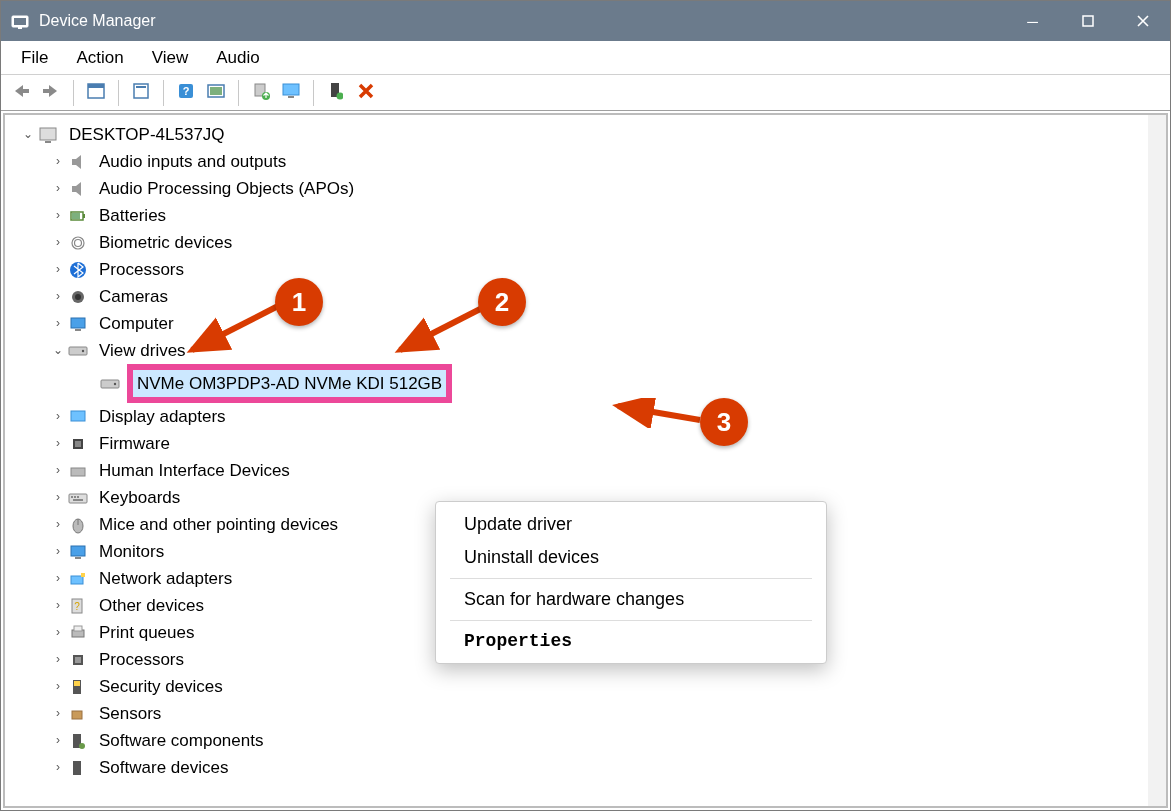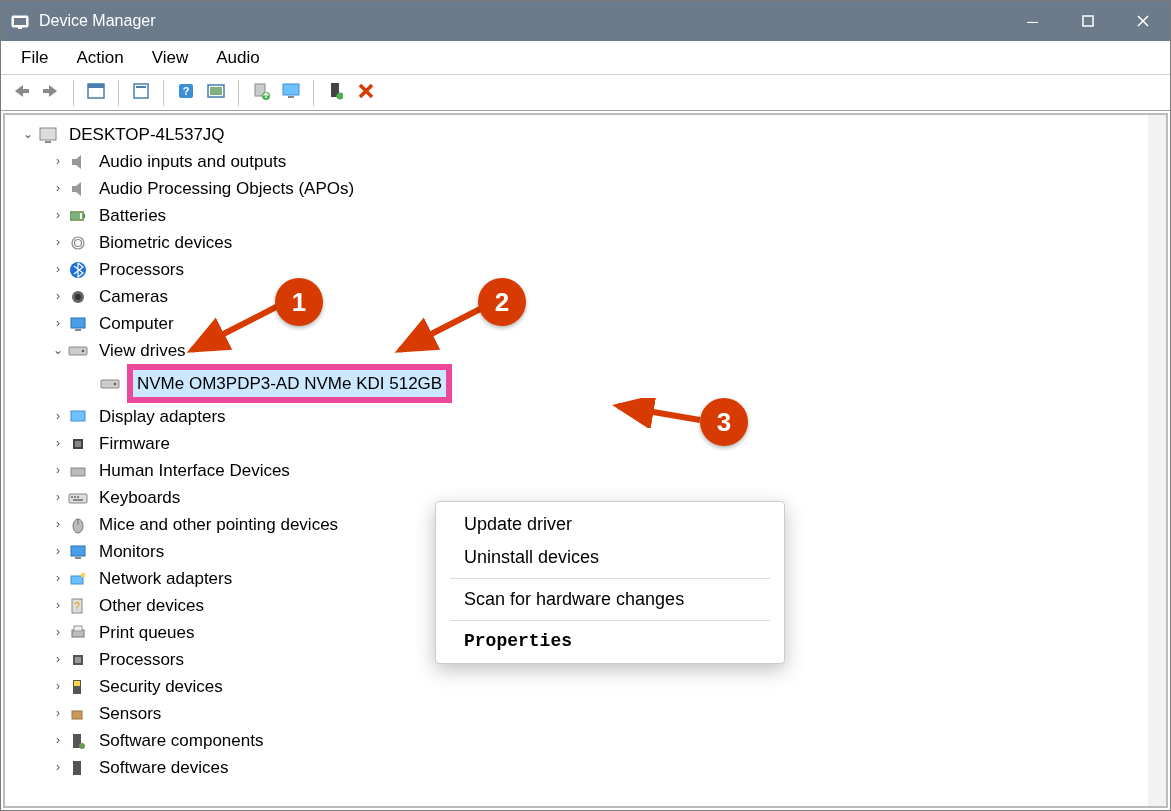--- a/index.html
+++ b/index.html
@@ -23,21 +23,21 @@
   .scroll-faux { width:18px; background:#f2f2f2; }
   .node { display:flex; align-items:center; white-space:nowrap; }
   .indent0 { padding-left:10px; }
   .indent1 { padding-left:40px; }
   .indent2 { padding-left:90px; }
   .chevron { width:18px; text-align:center; color:#5a5a5a; font-size:12px; user-select:none; display:inline-block; }
   .icon { width:22px; height:22px; display:inline-flex; align-items:center; justify-content:center; margin-right:6px; }
   .label { padding:0 4px; }
   .selected .label { background:#cce8ff; border:6px solid #ec4899; }
   
-  .context-menu { position:absolute; left:430px; top:386px; width:350px; background:#fff; border:1px solid #ccc; box-shadow:0 6px 20px rgba(0,0,0,.25); border-radius:4px; padding:6px 0; font-size:18px; z-index:5; }
+  .context-menu { position:absolute; left:430px; top:386px; width:392px; background:#fff; border:1px solid #ccc; box-shadow:0 6px 20px rgba(0,0,0,.25); border-radius:4px; padding:6px 0; font-size:18px; z-index:5; }
   .context-menu .item { padding:6px 28px; }
   .context-menu .hr { height:1px; background:#ddd; margin:4px 14px; }
   .context-menu .bold { font-weight:700;font-family:Liberation Mono, monospace; }
   
   .badge { position:absolute; width:48px; height:48px; border-radius:50%; background:#d83b01; color:#fff; font-size:26px; font-weight:700; display:flex; align-items:center; justify-content:center; z-index:10; box-shadow:0 2px 4px rgba(0,0,0,.3); }
   svg.arrow { position:absolute; z-index:9; }
 </style>
 </head>
 <body>
 

